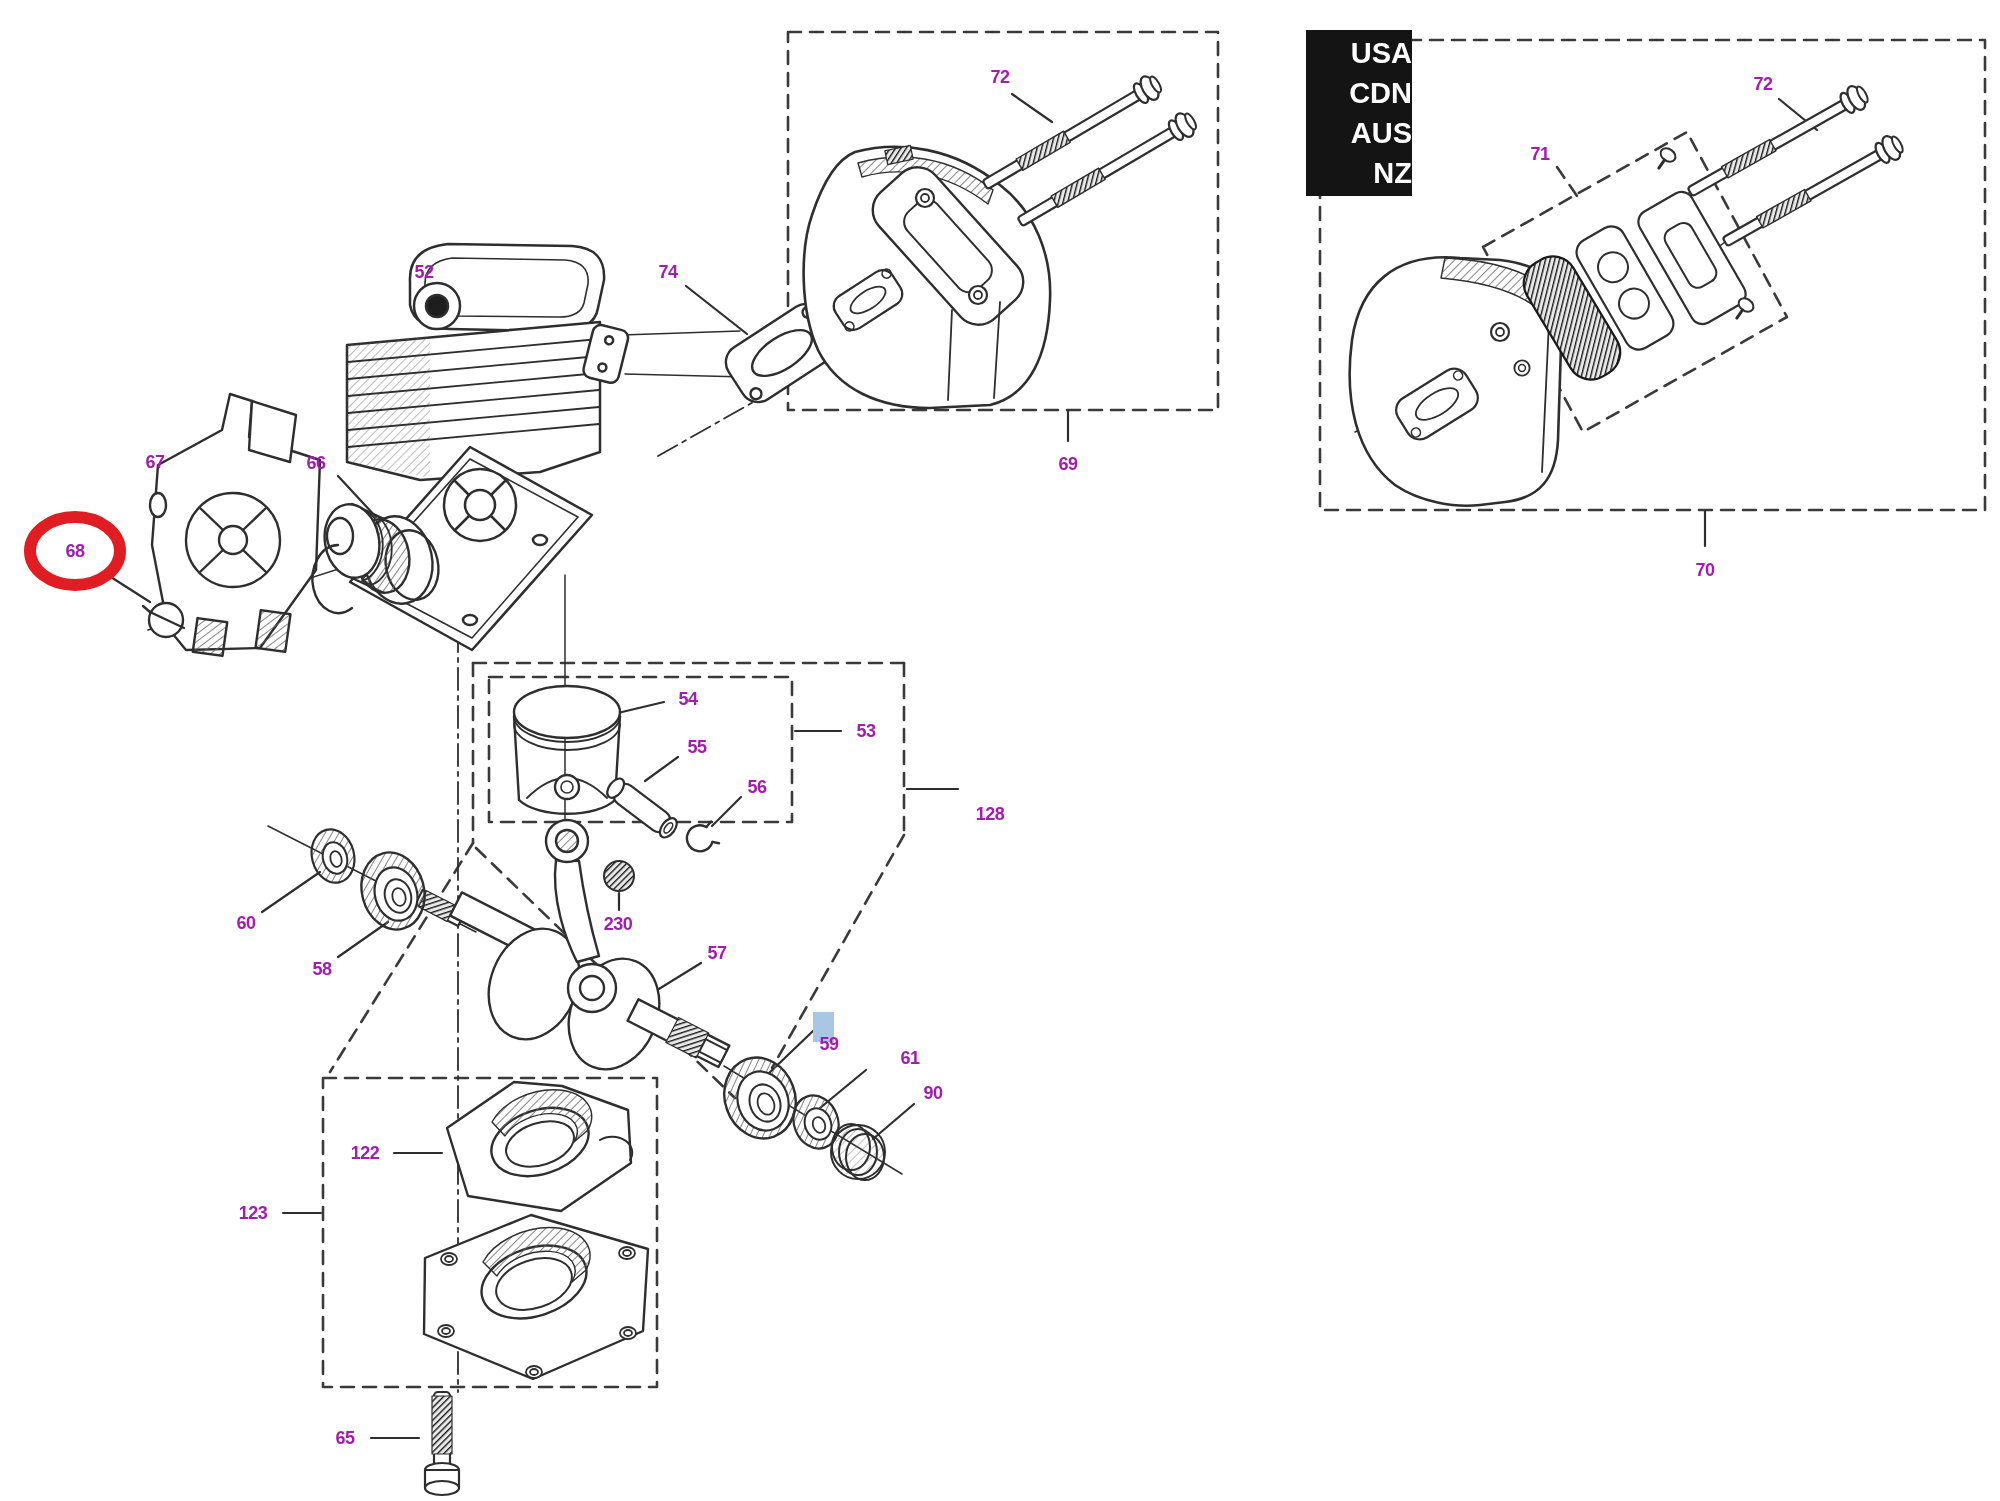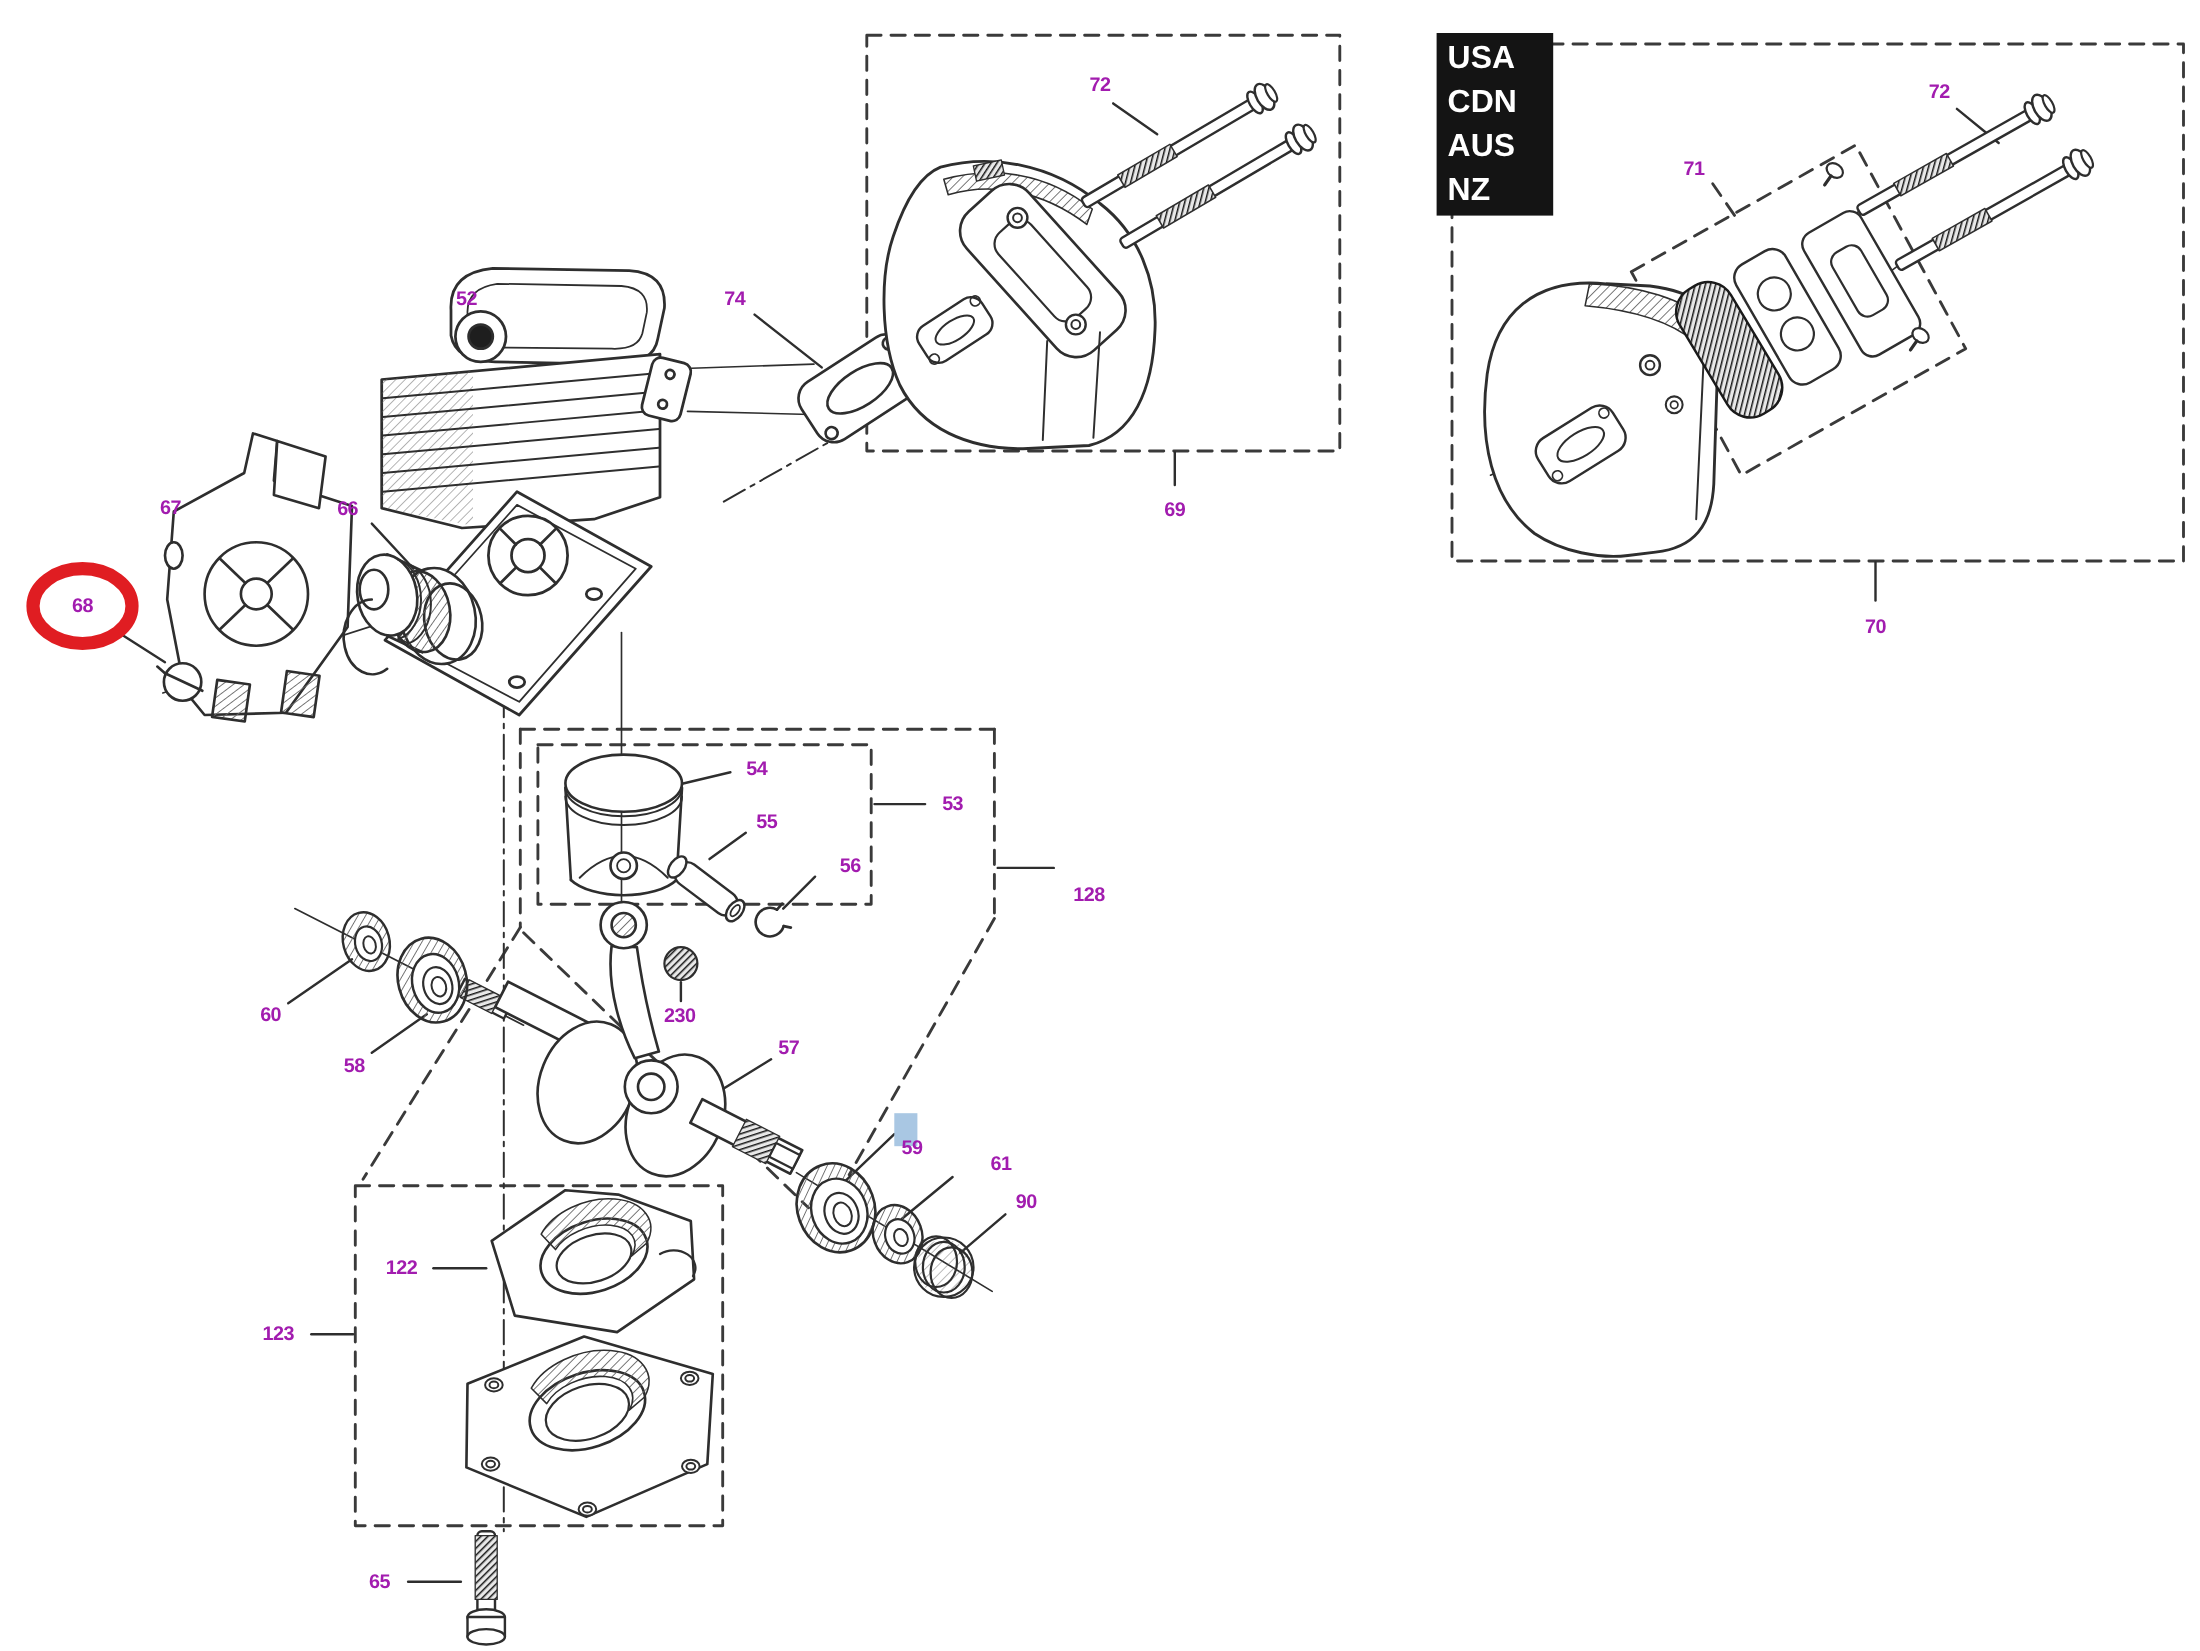--- a/index.html
+++ b/index.html
@@ -3,21 +3,21 @@
 <meta charset="utf-8">
 <style>
   html,body{margin:0;padding:0;background:#fff;}
   .canvas{position:relative;width:2000px;height:1501px;background:#ffffff;
           font-family:"Liberation Sans",sans-serif;overflow:hidden;}
   .art{position:absolute;left:0;top:0;}
   .plabel{position:absolute;transform:translate(-50%,-50%);font-weight:700;
           font-size:18px;color:#a21caf;white-space:nowrap;letter-spacing:-0.5px;}
   .flag{position:absolute;left:1306px;top:30px;width:106px;height:166px;
         background:#141414;color:#ffffff;font-weight:700;font-size:29px;
-        line-height:40px;padding:3px 0 0 10px;box-sizing:border-box;}
+        line-height:40px;padding:3px 0 0 10px;box-sizing:border-box;text-align:right;}
   .flag div{height:40px;}
   .sel-highlight{position:absolute;left:813px;top:1012px;width:21px;height:30px;
         background:#a9c7e3;}
 </style>
 </head>
 <body>
 
 <div class="canvas">
 
 <svg class="art" width="2000" height="1501" viewBox="0 0 2000 1501" stroke-linecap="round" stroke-linejoin="round">
@@ -354,21 +354,21 @@
 
 <div class="plabel" style="left:424px;top:272px">52</div>
 <div class="plabel" style="left:668px;top:272px">74</div>
 <div class="plabel" style="left:1000px;top:77px">72</div>
 <div class="plabel" style="left:1068px;top:464px">69</div>
 <div class="plabel" style="left:155px;top:462px">67</div>
 <div class="plabel" style="left:316px;top:463px">66</div>
 <div class="plabel" style="left:75px;top:551px">68</div>
 <div class="plabel" style="left:688px;top:699px">54</div>
 <div class="plabel" style="left:697px;top:747px">55</div>
-<div class="plabel" style="left:773px;top:787px">56</div>
+<div class="plabel" style="left:757px;top:787px">56</div>
 <div class="plabel" style="left:866px;top:731px">53</div>
 <div class="plabel" style="left:990px;top:814px">128</div>
 <div class="plabel" style="left:246px;top:923px">60</div>
 <div class="plabel" style="left:322px;top:969px">58</div>
 <div class="plabel" style="left:618px;top:924px">230</div>
 <div class="plabel" style="left:717px;top:953px">57</div>
 <div class="plabel" style="left:829px;top:1044px">59</div>
 <div class="plabel" style="left:910px;top:1058px">61</div>
 <div class="plabel" style="left:933px;top:1093px">90</div>
 <div class="plabel" style="left:365px;top:1153px">122</div>

